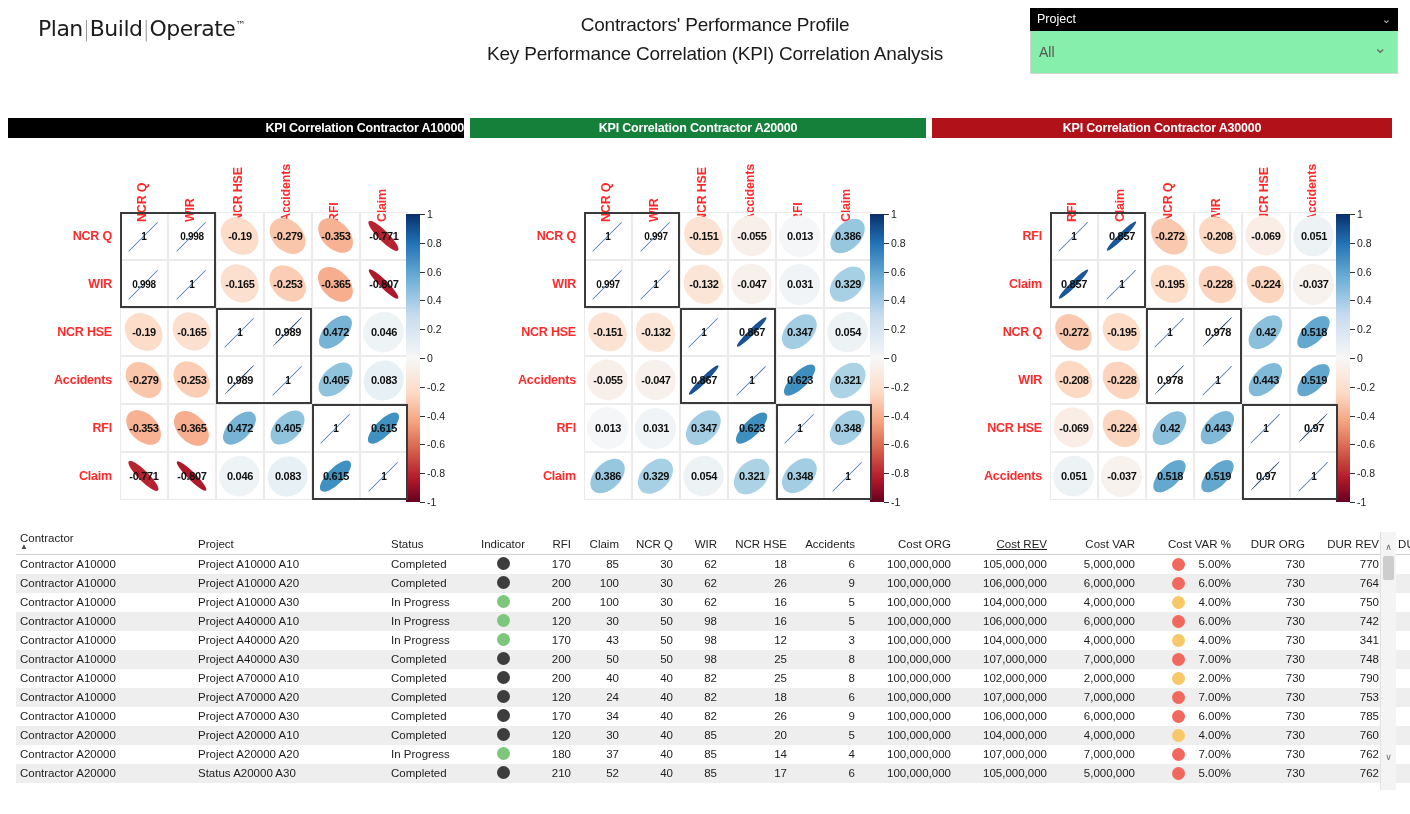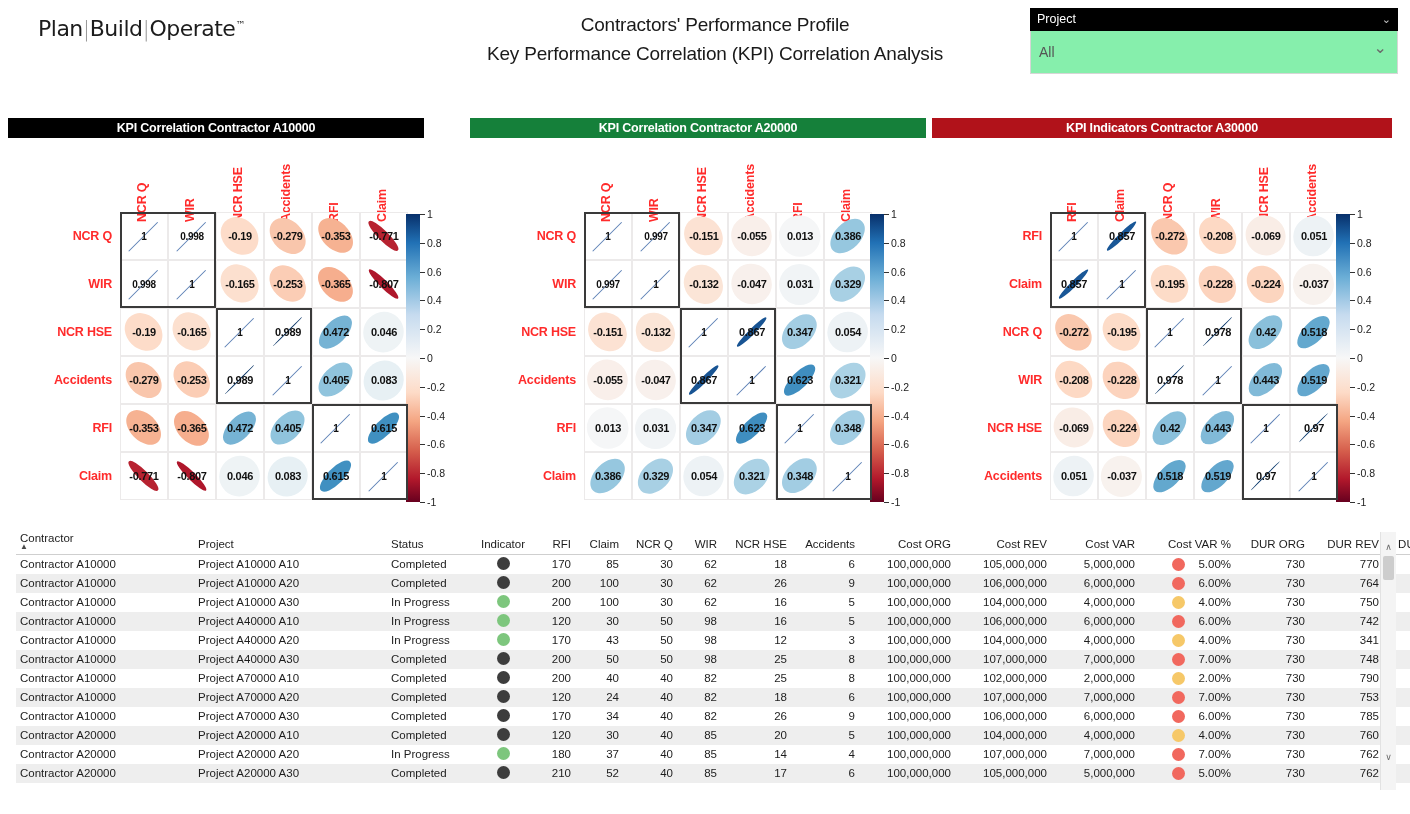--- a/index.html
+++ b/index.html
@@ -23,21 +23,21 @@
 
   .filter{position:absolute;left:1030px;top:8px;width:368px;}
   .filter-label{background:#000;color:#fff;font-size:12.5px;height:21px;line-height:21px;padding:0 6px;position:relative;border:1px solid #000;}
   .filter-label .chev{position:absolute;right:6px;top:0;font-size:11px;color:#c8c8c8;}
   .filter-value{background:#86efac;border:1px solid #d6d6d6;border-top:none;height:34px;line-height:34px;font-size:14px;color:#555;padding:4px 8px;position:relative;}
   .filter-value .chev2{position:absolute;right:10px;top:0;font-size:16px;color:#6b6b6b;}
 
   
   .barrow{position:absolute;top:118px;left:0;width:1410px;height:20px;}
   .secbar{position:absolute;height:20px;line-height:20px;text-align:center;color:#fff;font-size:12.5px;font-weight:bold;letter-spacing:-0.2px;}
-  .secbar.b1{left:8px;width:416px;background:#000000;}
+  .secbar.b1{left:8px;width:456px;background:#000000;text-align:right;}
   .secbar.b2{left:470px;width:456px;background:#15803a;}
   .secbar.b3{left:932px;width:460px;background:#b1121a;}
 
   
   .panel{position:absolute;top:142px;height:360px;}
   .p1{left:8px;width:456px;}
   .p2{left:470px;width:456px;}
   .p3{left:932px;width:460px;}
   .collab{position:absolute;color:#ff2b2b;font-size:12.5px;font-weight:bold;
       transform:rotate(-90deg);transform-origin:left bottom;white-space:nowrap;letter-spacing:-0.2px;}
@@ -103,21 +103,21 @@
     <div class="filter-value">
       <span>All</span>
       <span class="chev2">⌄</span>
     </div>
   </div>
 </div>
 
 <div class="barrow">
   <div class="secbar b1">KPI Correlation Contractor A10000</div>
   <div class="secbar b2">KPI Correlation Contractor A20000</div>
-  <div class="secbar b3">KPI Indicators Contractor A30000</div>
+  <div class="secbar b3">KPI Correlation Contractor A30000</div>
 </div>
 
 <div class="panel p1" id="panel0">
     <div class="collab" style="left: 141px; top: 66px;">NCR Q</div>
     <div class="collab" style="left: 189px; top: 66px;">WIR</div>
     <div class="collab" style="left: 237px; top: 66px;">NCR HSE</div>
     <div class="collab" style="left: 285px; top: 66px;">Accidents</div>
     <div class="collab" style="left: 333px; top: 66px;">RFI</div>
     <div class="collab" style="left: 381px; top: 66px;">Claim</div>
     <div class="rowlab" style="left: 7px; width: 97px; top: 87px;">NCR Q</div>
@@ -680,21 +680,21 @@
           <th class="l" style="width: 185px;"><span>Project</span></th>
           <th class="l" style="width: 78px;"><span>Status</span></th>
           <th class="c" style="width: 52px;"><span>Indicator</span></th>
           <th class="" style="width: 34px;"><span>RFI</span></th>
           <th class="" style="width: 40px;"><span>Claim</span></th>
           <th class="" style="width: 46px;"><span>NCR Q</span></th>
           <th class="" style="width: 36px;"><span>WIR</span></th>
           <th class="" style="width: 62px;"><span>NCR HSE</span></th>
           <th class="" style="width: 60px;"><span>Accidents</span></th>
           <th class="" style="width: 88px;"><span>Cost ORG</span></th>
-          <th class="" style="width: 88px;"><span>Cost REV</span></th>
+          <th class="" style="width: 88px; text-decoration: underline;"><span>Cost REV</span></th>
           <th class="" style="width: 80px;"><span>Cost VAR</span></th>
           <th class="" style="width: 88px;"><span>Cost VAR %</span></th>
           <th class="" style="width: 66px;"><span>DUR ORG</span></th>
           <th class="" style="width: 66px;"><span>DUR REV</span></th>
           <th class="" style="width: 62px;"><span>DUR VAR</span></th>
         </tr>
       </thead>
     <tbody id="tbody">
         <tr>
           <td class="l">Contractor A10000</td>
@@ -955,21 +955,21 @@
               <span class="dot red"></span>
               <span class="v">7.00%</span>
             </div>
           </td>
           <td class="">730</td>
           <td class="">762</td>
           <td class="">32</td>
         </tr>
         <tr class="alt">
           <td class="l">Contractor A20000</td>
-          <td class="l">Project A20000 A30</td>
+          <td class="l">Status A20000 A30</td>
           <td class="l">Completed</td>
           <td class="c"><span class="dot dark"></span></td>
           <td class="">210</td>
           <td class="">52</td>
           <td class="">40</td>
           <td class="">85</td>
           <td class="">17</td>
           <td class="">6</td>
           <td class="">100,000,000</td>
           <td class="">105,000,000</td>

